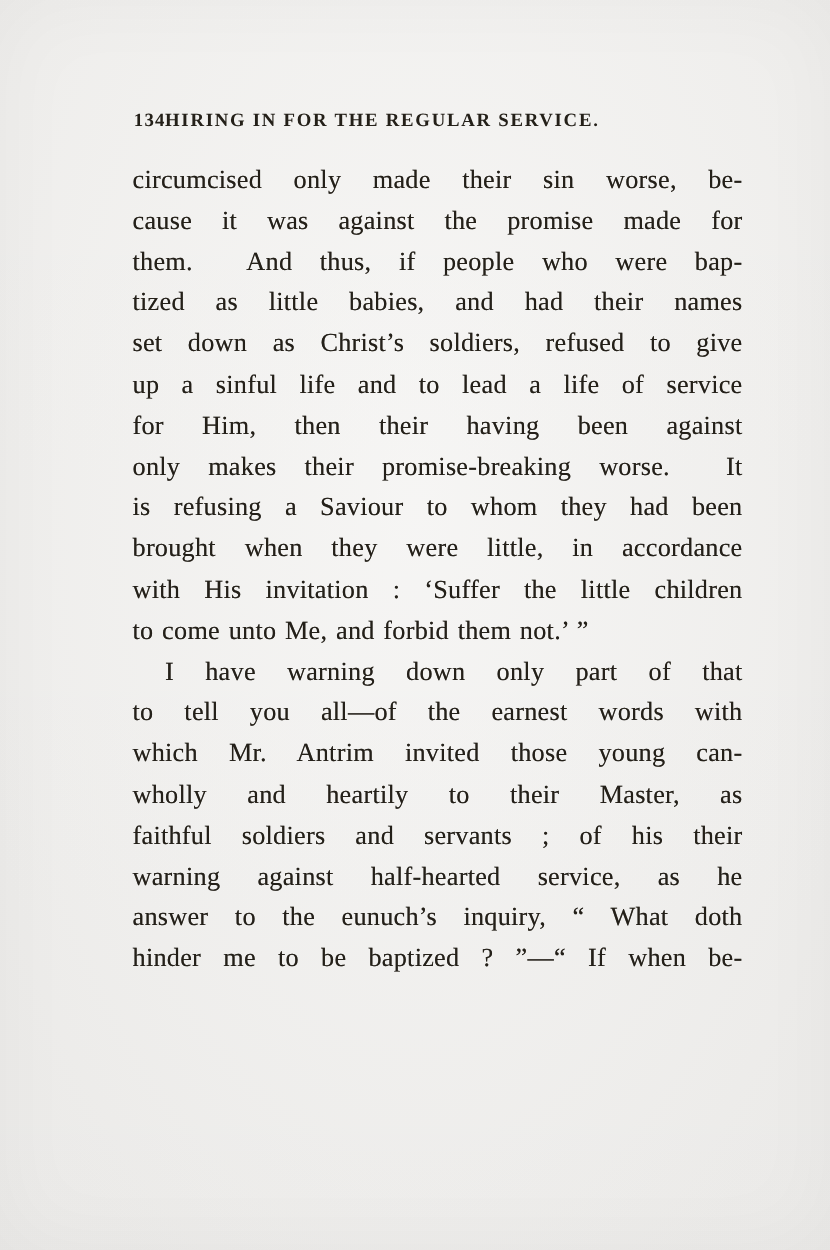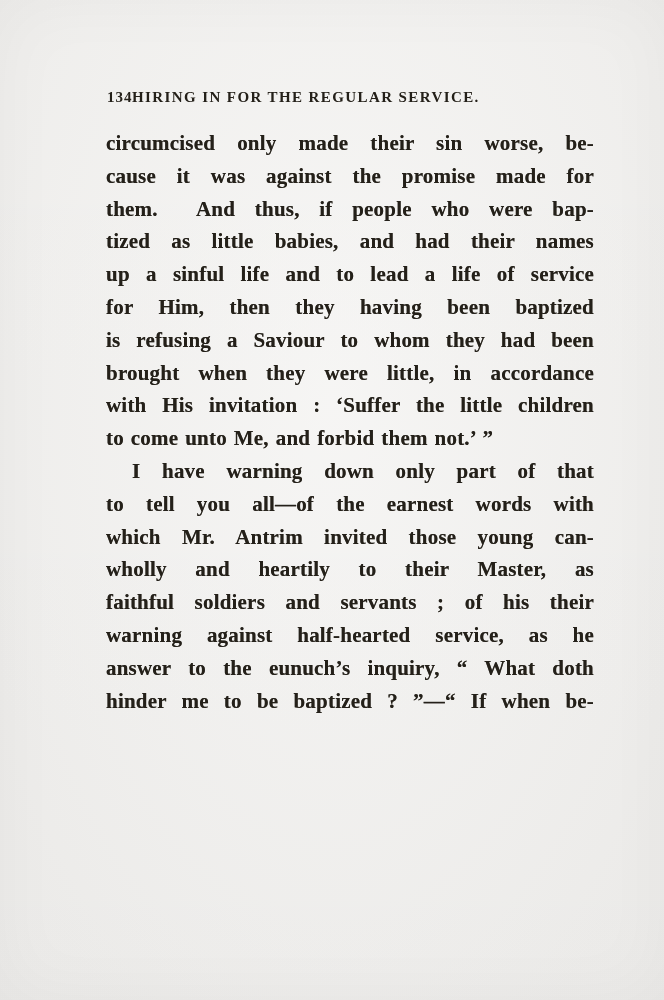--- a/index.html
+++ b/index.html
@@ -45,21 +45,20 @@
   .running-title{
     display:block;
     text-align:left;
     padding-left:26px; 
   }
   .body-text{
     position:absolute;
     top:127px;
     left:106px;
     width:488px;
-    font-weight:bold;
   }
   .ln{
     font-size:21px;
     line-height:32.8px;
     height:32.8px;
     letter-spacing:0.2px;
     word-spacing:1.5px;
     white-space:normal;
     text-shadow:0 0 0.4px rgba(20,16,10,0.55);
   }
@@ -79,22 +78,24 @@
   <header class="running-head">
     <span class="folio">134</span>
     <span class="running-title">HIRING IN FOR THE REGULAR SERVICE.</span>
   </header>
 
   <main class="body-text">
     <div class="ln j">circumcised only made their sin worse, be-</div>
     <div class="ln j">cause it was against the promise made for</div>
     <div class="ln j">them.&nbsp; And thus, if people who were bap-</div>
     <div class="ln j">tized as little babies, and had their names</div>
+    <div class="ln j">set down as Christ’s soldiers, refused to give</div>
     <div class="ln j">up a sinful life and to lead a life of service</div>
-    <div class="ln j">for Him, then they having been baptized</div>
+    <div class="ln j">for Him, then their having been against</div>
+    <div class="ln j">only makes their promise-breaking worse.&nbsp; It</div>
     <div class="ln j">is refusing a Saviour to whom they had been</div>
     <div class="ln j">brought when they were little, in accordance</div>
     <div class="ln j">with His invitation : ‘Suffer the little children</div>
     <div class="ln">to come unto Me, and forbid them not.’ ”</div>
     <div class="ln j ind">I have warning down only part of that</div>
     <div class="ln j">to tell you all—of the earnest words with</div>
     <div class="ln j">which Mr. Antrim invited those young can-</div>
     <div class="ln j">wholly and heartily to their Master, as</div>
     <div class="ln j">faithful soldiers and servants ; of his their</div>
     <div class="ln j">warning against half-hearted service, as he</div>

